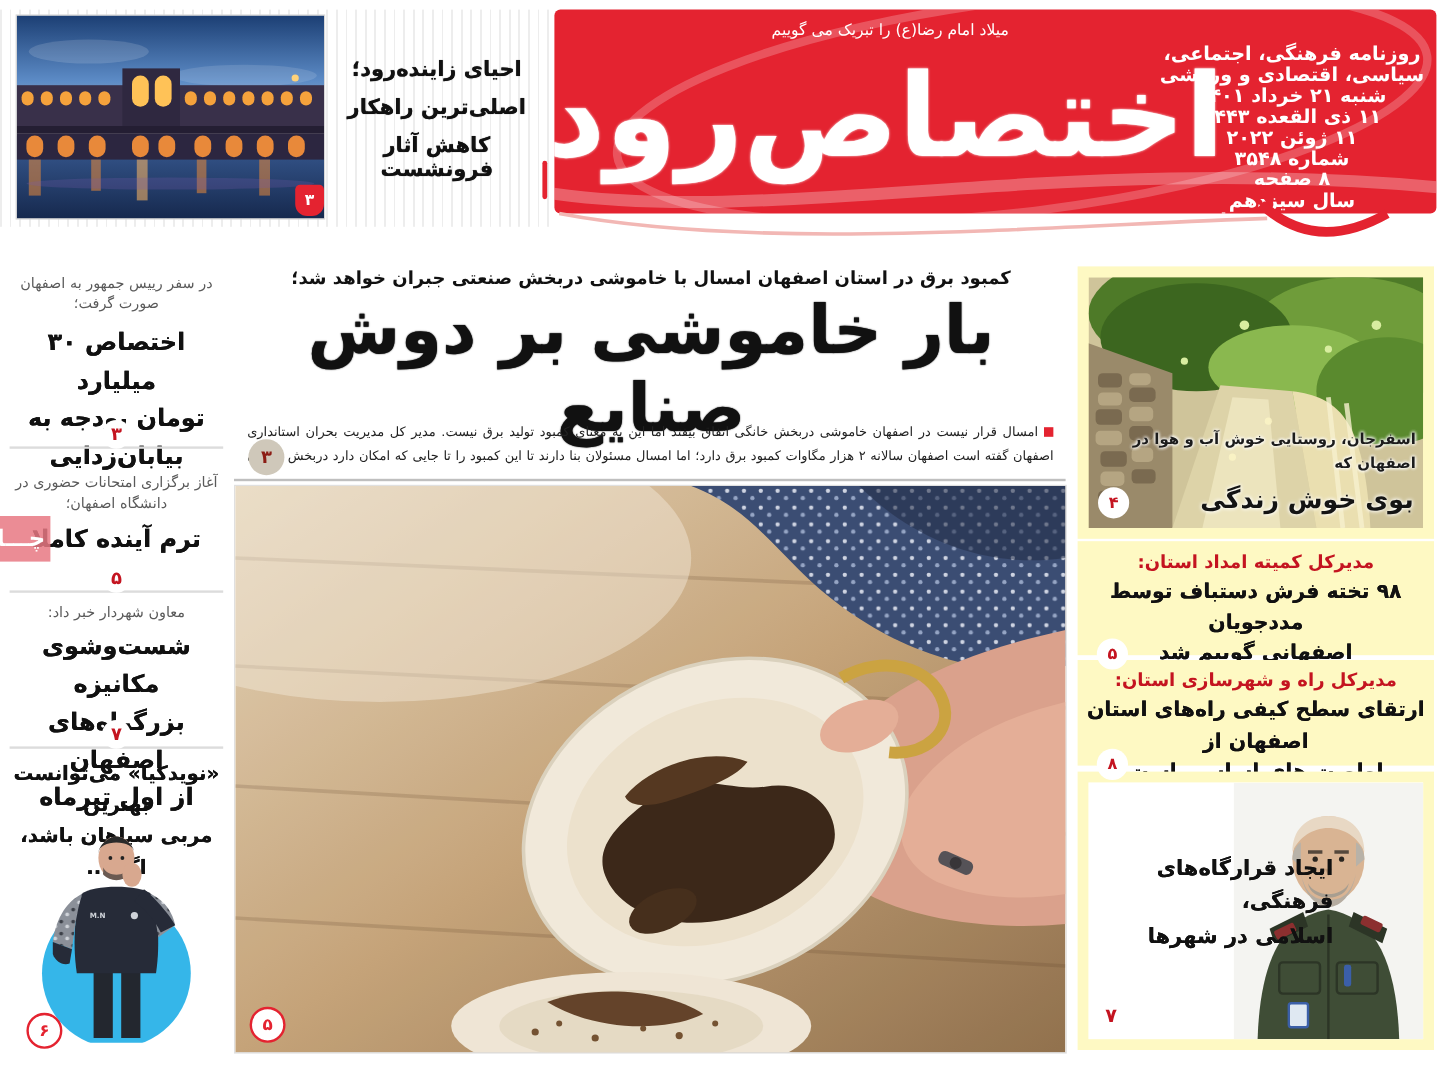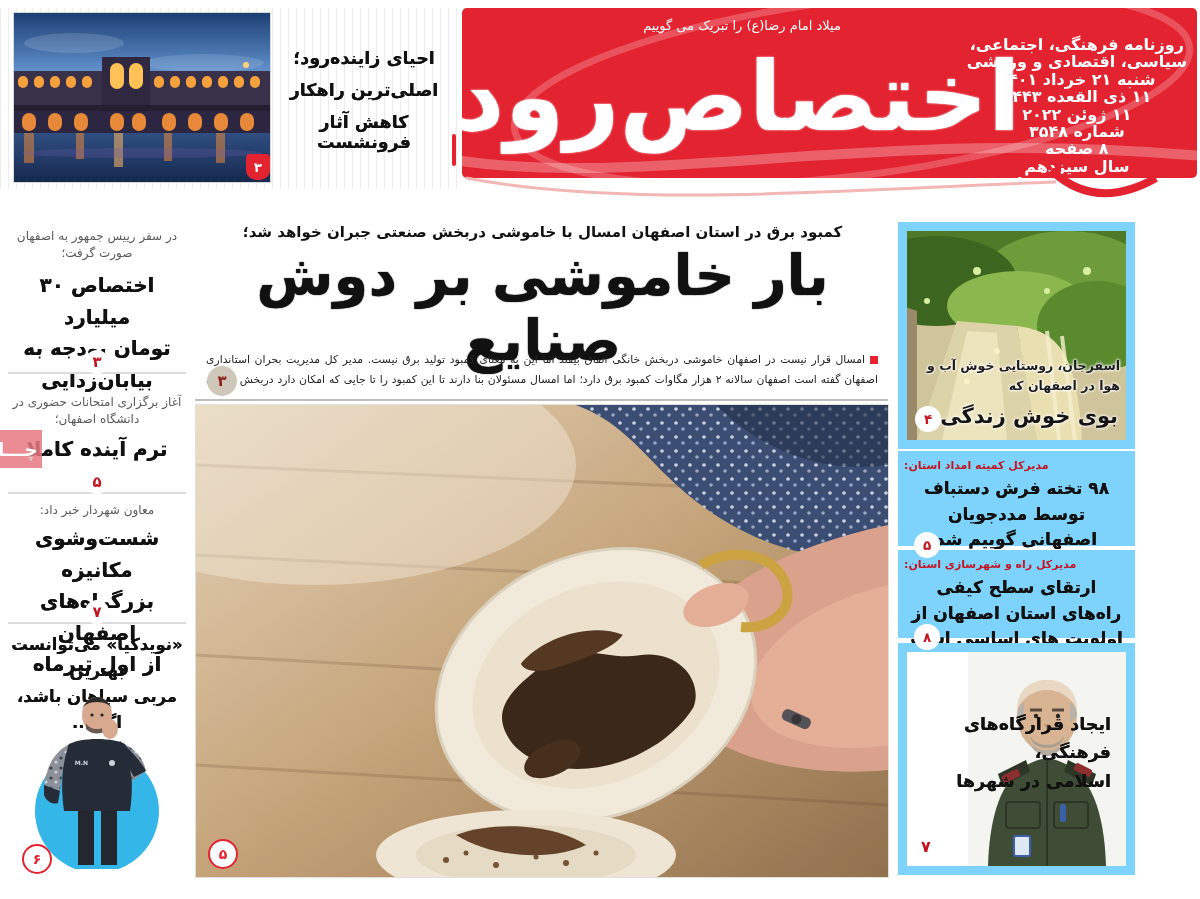--- a/index.html
+++ b/index.html
@@ -58,33 +58,33 @@
     position:relative;z-index:2;}
   .lrule{position:absolute;width:100%;height:1.5px;background:#dcdcdc;}
   .sticker{left:0;top:430px;width:42px;height:38px;background:rgba(232,120,130,.85);
     color:#fff;font-size:19px;font-weight:bold;overflow:hidden;display:flex;align-items:center;
     padding-right:4px;box-sizing:border-box;}
   .coach{left:0px;top:463px;width:178px;height:184px;}
   .lcol .pg-ring{position:absolute;left:14px;top:622px;}
 
   
   .rcol{left:898px;top:222px;width:297px;height:655px;}
-  .ybox{position:absolute;left:0;width:237px;background:#7dd3fc;box-sizing:border-box;}
+  .ybox{position:absolute;left:0;width:297px;background:#fef9c3;box-sizing:border-box;}
   .ybox1{top:0;height:227px;padding:9px;}
   .ybox1 .ph{position:relative;width:100%;height:100%;overflow:hidden;}
   .vcap{position:absolute;right:6px;bottom:44px;font-size:12.5px;font-weight:bold;color:#1c1c1c;
     text-align:right;line-height:20px;text-shadow:0 0 3px #fff,0 0 3px #fff,0 0 3px #fff;}
   .vtitle{position:absolute;right:8px;bottom:12px;font-size:21px;font-weight:bold;color:#141414;
     text-shadow:0 0 3px #fff,0 0 4px #fff;}
   .pg-white{width:26px;height:26px;background:#fff;border-radius:50%;display:flex;align-items:center;
     justify-content:center;color:#c41420;font-size:13.5px;font-weight:bold;}
   .ybox1 .pg-white{position:absolute;left:8px;bottom:8px;}
   .ybox2{top:229px;height:95px;padding:8px 6px;}
   .ybox3{top:328px;height:88px;padding:8px 6px;}
-  .rkick{color:#c41420;font-size:11px;font-weight:bold;text-align:left;margin-bottom:4px;}
+  .rkick{color:#c41420;font-size:15px;font-weight:bold;text-align:center;margin-bottom:4px;}
   .rhead{font-size:17px;font-weight:bold;text-align:center;line-height:1.5;text-shadow:0 0 .5px #111;}
   .rnum1{position:absolute;left:16px;top:310px;z-index:3;}
   .rnum2{position:absolute;left:16px;top:402px;z-index:3;}
   .ybox4{top:421px;height:232px;padding:9px;}
   .ybox4 .inner{position:relative;width:100%;height:100%;background:#fff;overflow:hidden;}
   .cmdr{position:absolute;right:0;top:0;width:158px;height:100%;}
   .b4kick{position:absolute;left:8px;top:12px;width:192px;text-align:right;color:#6a6a6a;
     font-size:12.3px;line-height:19px;}
   .b4head{position:absolute;left:4px;top:58px;width:200px;text-align:right;font-size:17.5px;
     font-weight:bold;line-height:1.62;text-shadow:0 0 .5px #111;}

